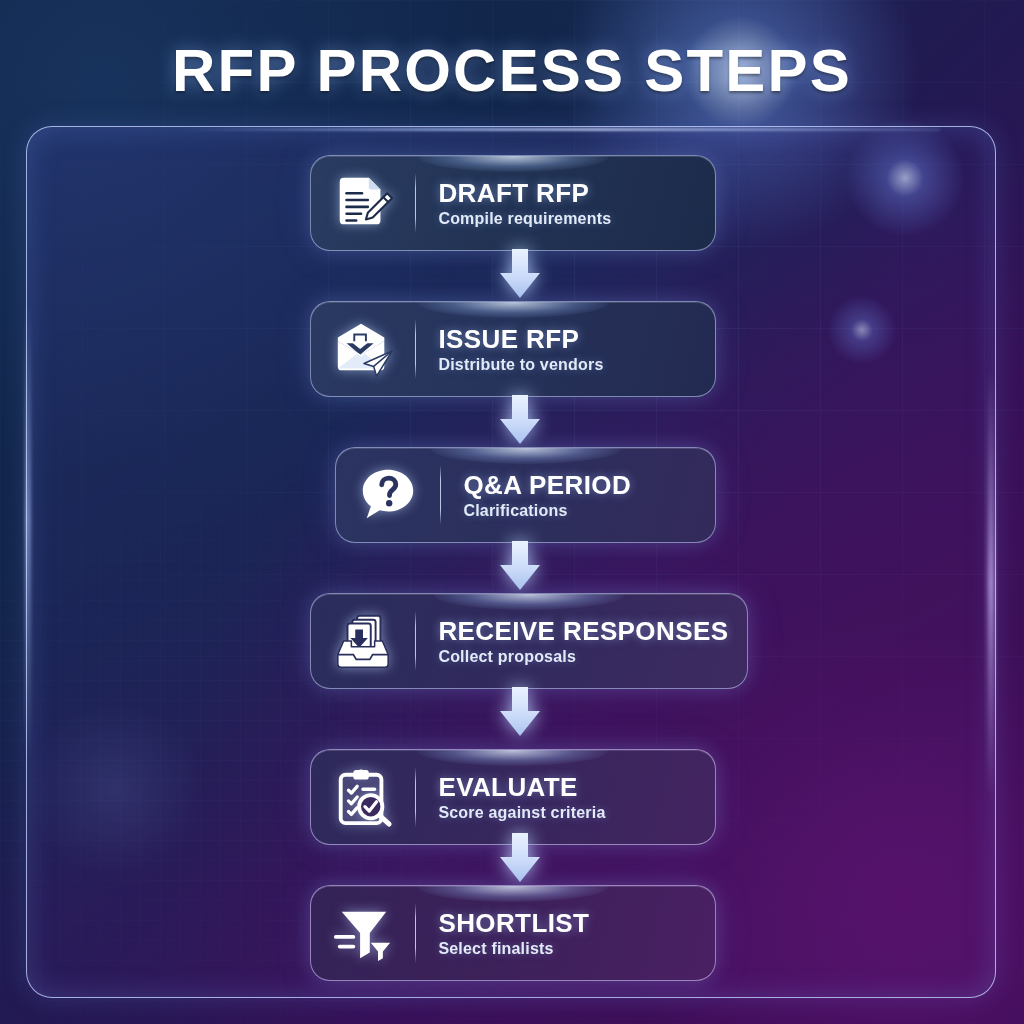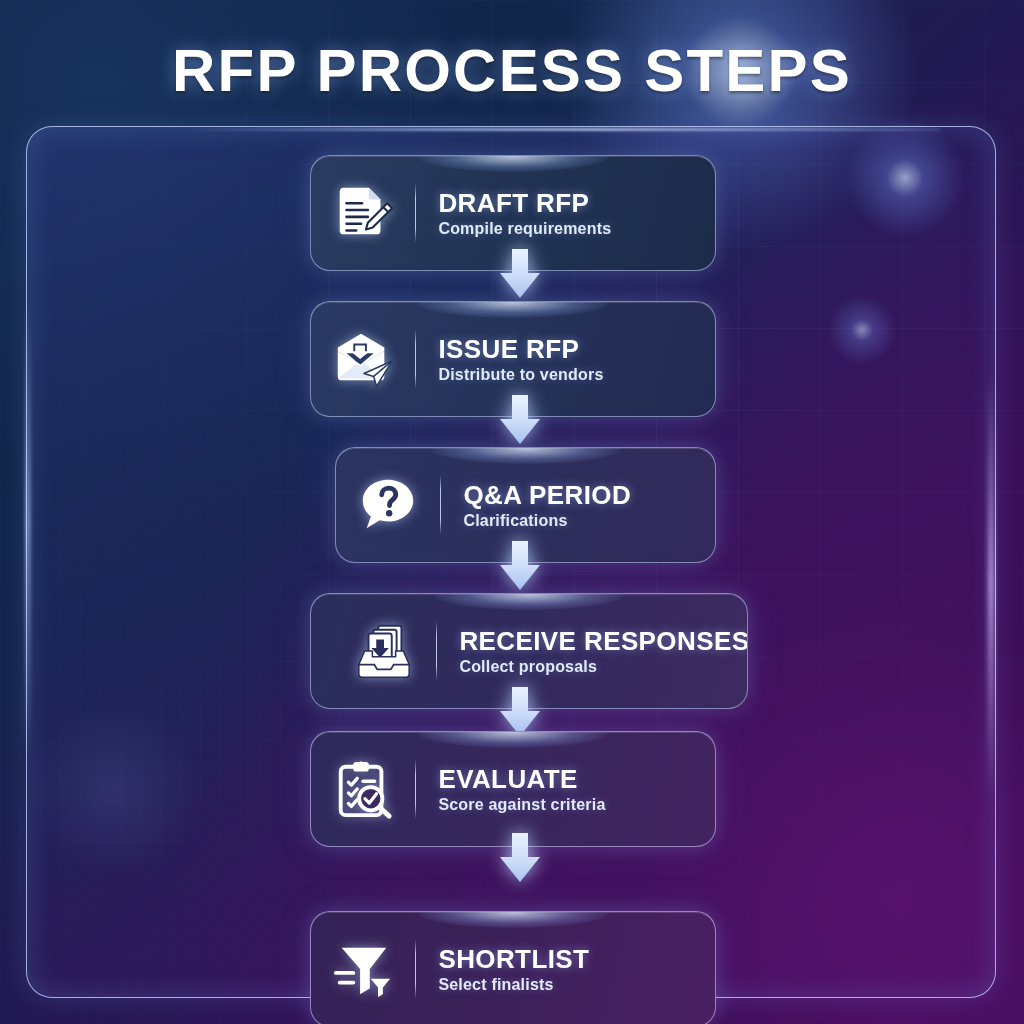--- a/index.html
+++ b/index.html
@@ -76,21 +76,21 @@
     position:absolute; left:26px; top:126px; width:970px; height:872px;
     border:1.5px solid rgba(196,215,255,.8);
     border-radius:26px;
     background:linear-gradient(150deg, rgba(60,62,150,.30) 0%, rgba(52,40,120,.22) 38%, rgba(80,28,110,.20) 70%, rgba(95,25,120,.26) 100%);
     box-shadow:0 0 30px rgba(120,160,255,.22) inset, 0 0 26px rgba(120,150,255,.18);
   }
 
   
   #steps { position:absolute; left:0; top:0; width:1024px; height:1024px; }
 
-  .step-row { position:absolute; left:310px; height:116px; }
+  .step-row { position:absolute; left:310px; height:96px; }
   .card {
     position:relative; width:100%; height:100%;
     border-radius:20px;
     display:flex; align-items:center;
     border:1.3px solid rgba(200,214,255,.55);
     box-shadow:
       0 0 18px rgba(150,180,255,.20),
       0 0 40px rgba(120,150,255,.12),
       inset 0 1px 0 rgba(255,255,255,.14);
     overflow:hidden;
@@ -123,23 +123,23 @@
   .card-sub {
     font-size:16px; font-weight:bold; color:#e2eaf8; letter-spacing:.2px;
     text-shadow:0 0 8px rgba(150,185,255,.35);
     white-space:nowrap;
   }
 
   
   .c1 .card { background:linear-gradient(105deg,#2a3c62 0%,#223354 45%,#1d2b4b 100%); }
   .c2 .card { background:linear-gradient(105deg,#2b3a63 0%,#26335a 45%,#232a51 100%);align-items:center; }
   .c3 .card { background:linear-gradient(105deg,#2b3461 0%,#2c2f5c 48%,#332a5b 100%); }
-  .c4 .card { background:linear-gradient(105deg,#2a2e5c 0%,#312a5c 45%,#3d2a60 100%);padding-left:21px; }
+  .c4 .card { background:linear-gradient(105deg,#2a2e5c 0%,#312a5c 45%,#3d2a60 100%); }
   .c5 .card { background:linear-gradient(105deg,#2e2a5c 0%,#36275c 45%,#432460 100%); }
-  .c6 .card { background:linear-gradient(105deg,#332357 0%,#3c2159 45%,#4a2063 100%);margin-top:26px; }
+  .c6 .card { background:linear-gradient(105deg,#332357 0%,#3c2159 45%,#4a2063 100%); }
   .c5 .card, .c6 .card { border-color:rgba(214,198,255,.6); }
 
   
   .arrow { position:absolute; left:492px; width:56px; height:52px; }
   .arrow svg { width:100%; height:100%; display:block;
     filter:drop-shadow(0 0 9px rgba(185,210,255,.85)); }
 </style>
 </head>
 <body>
 
@@ -269,21 +269,21 @@
       </div>
     </div>
   </div>
 
   <div class="arrow" style="top:687px;">
     <svg viewBox="0 0 56 52">
         <path d="M20 0h16v24h12L28 49 8 24h12z" fill="url(#ag)"></path>
       </svg>
   </div>
 
-  <div class="step-row c5" style="top:731px; width:406px;">
+  <div class="step-row c5" style="top:749px; width:406px;">
     <div class="card">
       <div class="card-icon">
         <svg viewBox="0 0 64 64" fill="none">
           <rect x="9" y="9" width="42" height="50" rx="5" fill="none" stroke="#ffffff" stroke-width="4"></rect>
           <rect x="22" y="4" width="16" height="10" rx="3" fill="#ffffff"></rect>
           <circle cx="30" cy="7" r="3.4" fill="#ffffff"></circle>
           <g stroke="#ffffff" stroke-width="3.4" stroke-linecap="round" stroke-linejoin="round" fill="none">
             <polyline points="17,25 20,28 26,21"></polyline>
             <polyline points="17,36 20,39 26,32"></polyline>
             <polyline points="17,47 20,50 26,43"></polyline>

